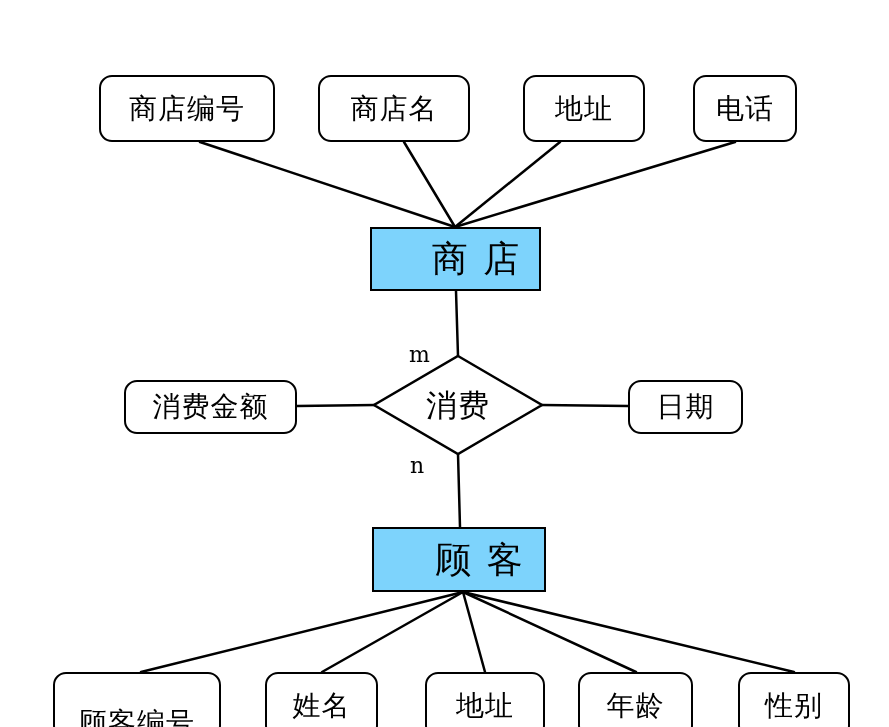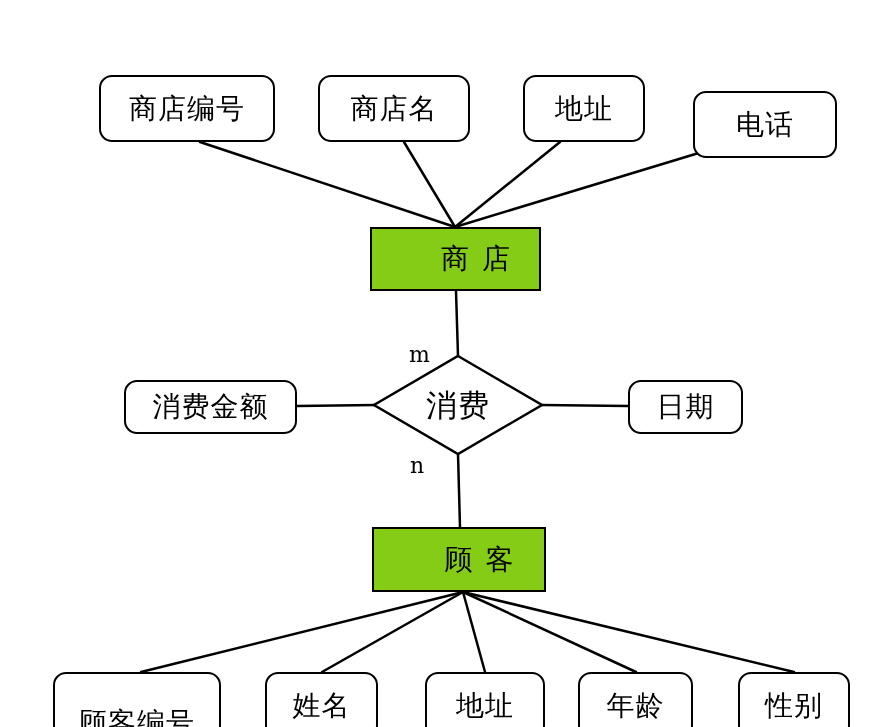--- a/index.html
+++ b/index.html
@@ -39,22 +39,22 @@
   .attr {
     border: 2.5px solid #000000;
     border-radius: 13px;
     background: #ffffff;
     font-size: 28px;
     letter-spacing: 1px;
   }
   
   .entity {
     border: 2.5px solid #000000;
-    background: #84cc16;
-    font-size: 28px;
+    background: #7dd3fc;
+    font-size: 36px;
     letter-spacing: 2px;
     padding-left: 42px;
   }
   
   .rel-label {
     background: transparent;
     border: none;
     font-size: 31px;
     letter-spacing: 1px;
     z-index: 4;
@@ -105,21 +105,21 @@
 
   <div class="node attr" style="left: 99px; top: 31px; width: 176px; height: 67px;">
     <span>商店编号</span>
   </div>
   <div class="node attr" style="left: 318px; top: 31px; width: 152px; height: 67px; align-items: center;">
     <span>商店名</span>
   </div>
   <div class="node attr" style="left: 523px; top: 31px; width: 122px; height: 67px;">
     <span>地址</span>
   </div>
-  <div class="node attr" style="left: 693px; top: 47px; width: 144px; height: 67px;">
+  <div class="node attr" style="left: 693px; top: 31px; width: 104px; height: 67px;">
     <span>电话</span>
   </div>
 
   <div class="node entity" style="left: 370px; top: 183px; width: 171px; height: 64px;">
     <span>商 店</span>
   </div>
 
   <div class="node rel-label" style="left: 374px; top: 312px; width: 168px; height: 98px;">
     <span>消费</span>
   </div>

